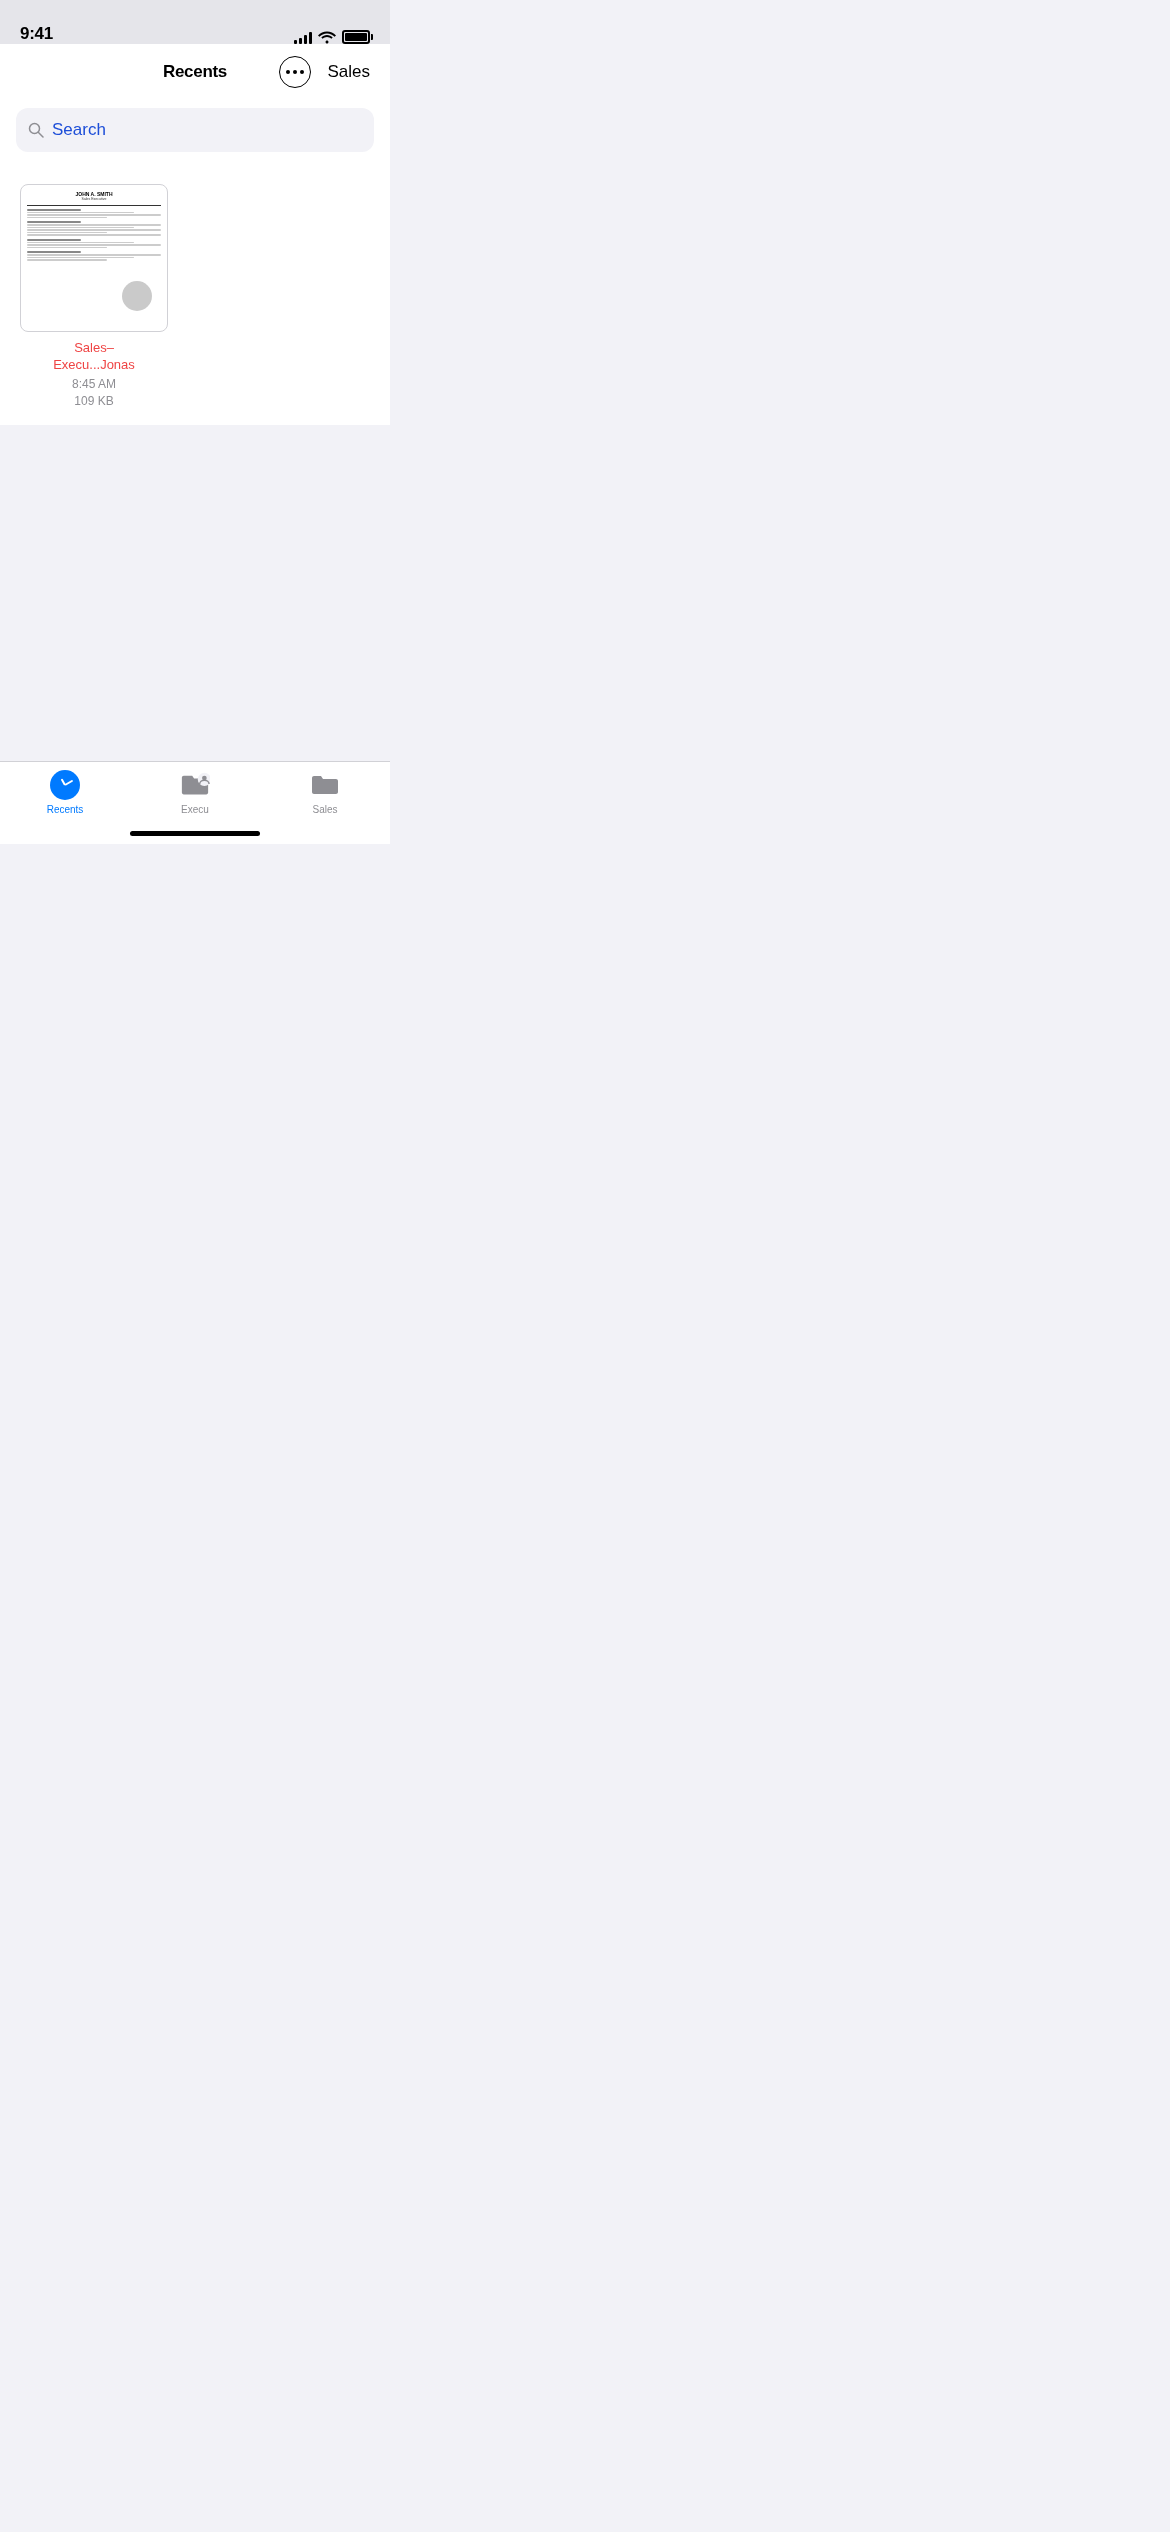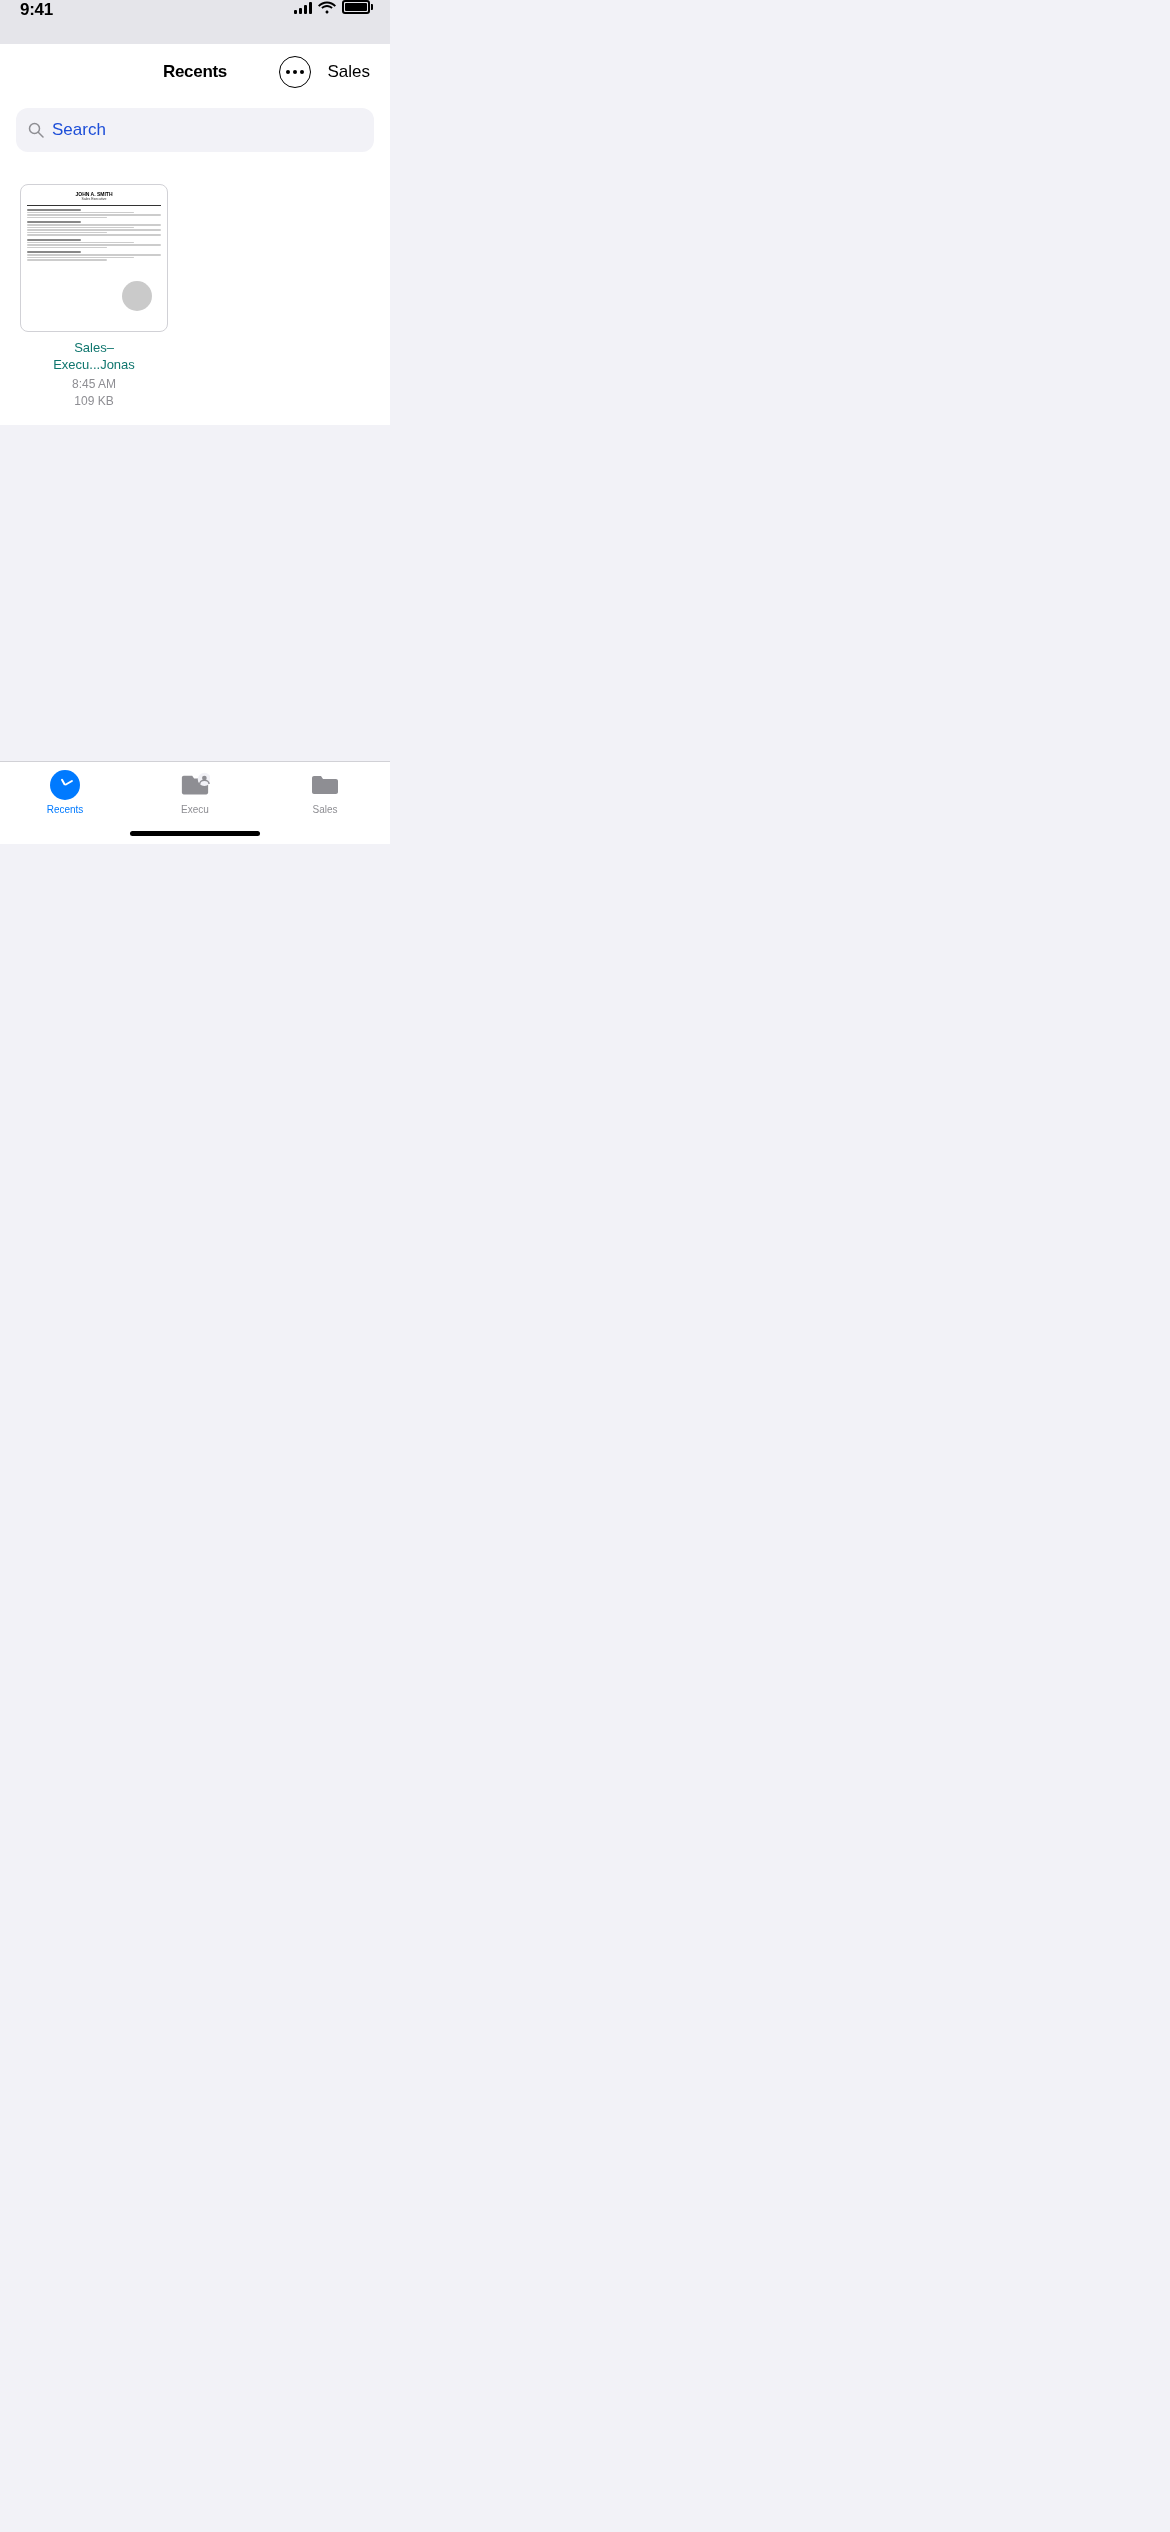--- a/index.html
+++ b/index.html
@@ -17,21 +17,21 @@
       font-family: -apple-system, BlinkMacSystemFont, 'SF Pro Text', 'Helvetica Neue', sans-serif;
       overflow: hidden;
       position: relative;
     }
 
     
     .status-bar {
       height: 44px;
       background: #e5e5ea;
       display: flex;
-      align-items: flex-start;
+      align-items: flex-end;
       justify-content: space-between;
       padding: 0 20px;
     }
 
     .status-time {
       font-size: 17px;
       font-weight: 600;
       color: #000;
       letter-spacing: -0.3px;
     }
@@ -281,21 +281,21 @@
 
     .dummy-label {
       font-size: 4px;
       color: #888;
       display: block;
       margin-bottom: 4px;
     }
 
     .file-name {
       font-size: 13px;
-      color: #0f766e;
+      color: #ef4444;
       text-align: center;
       margin-top: 8px;
       line-height: 1.3;
     }
 
     .file-meta {
       font-size: 12px;
       color: #8e8e93;
       text-align: center;
       margin-top: 2px;

